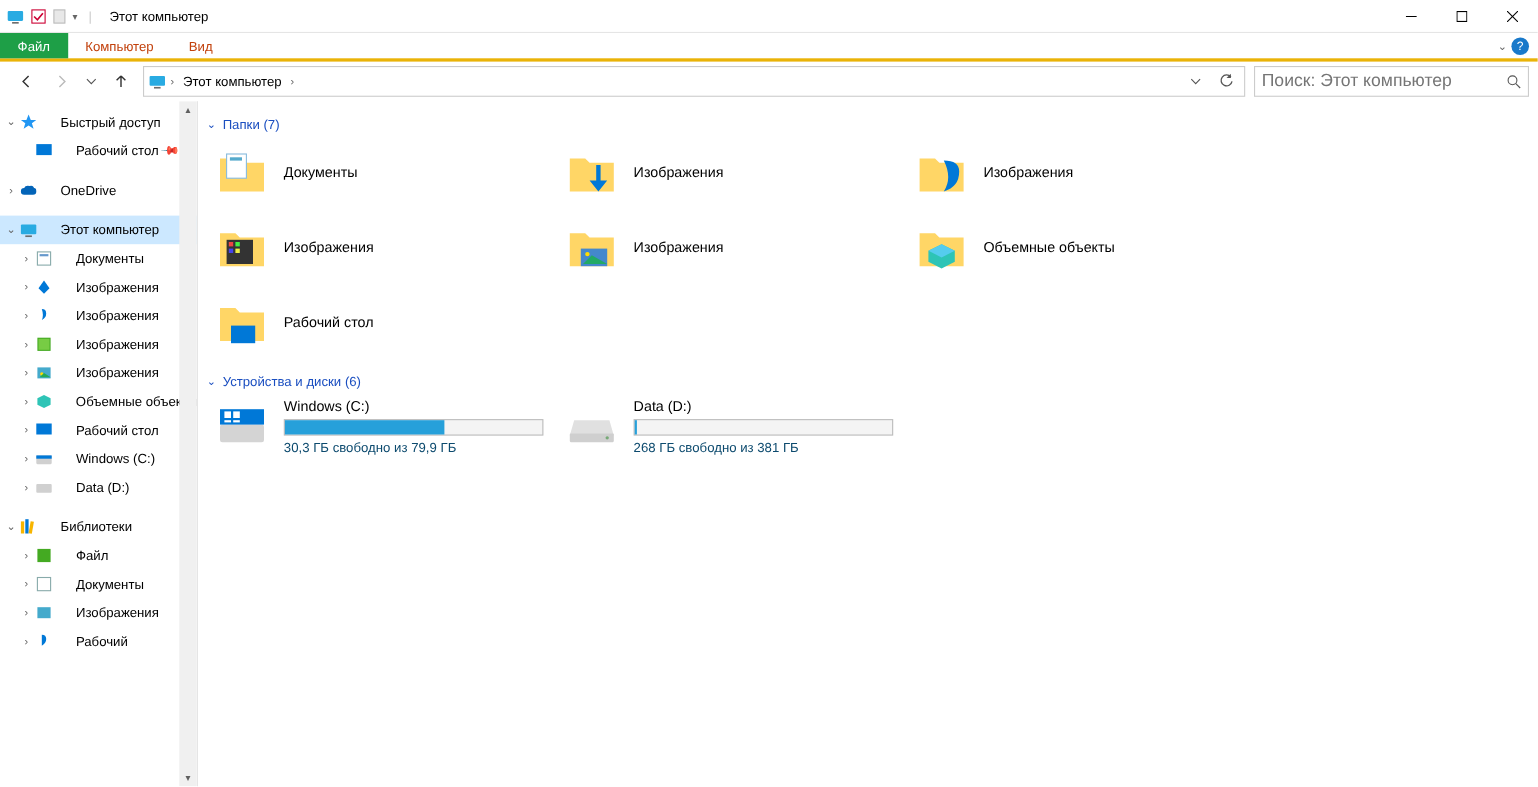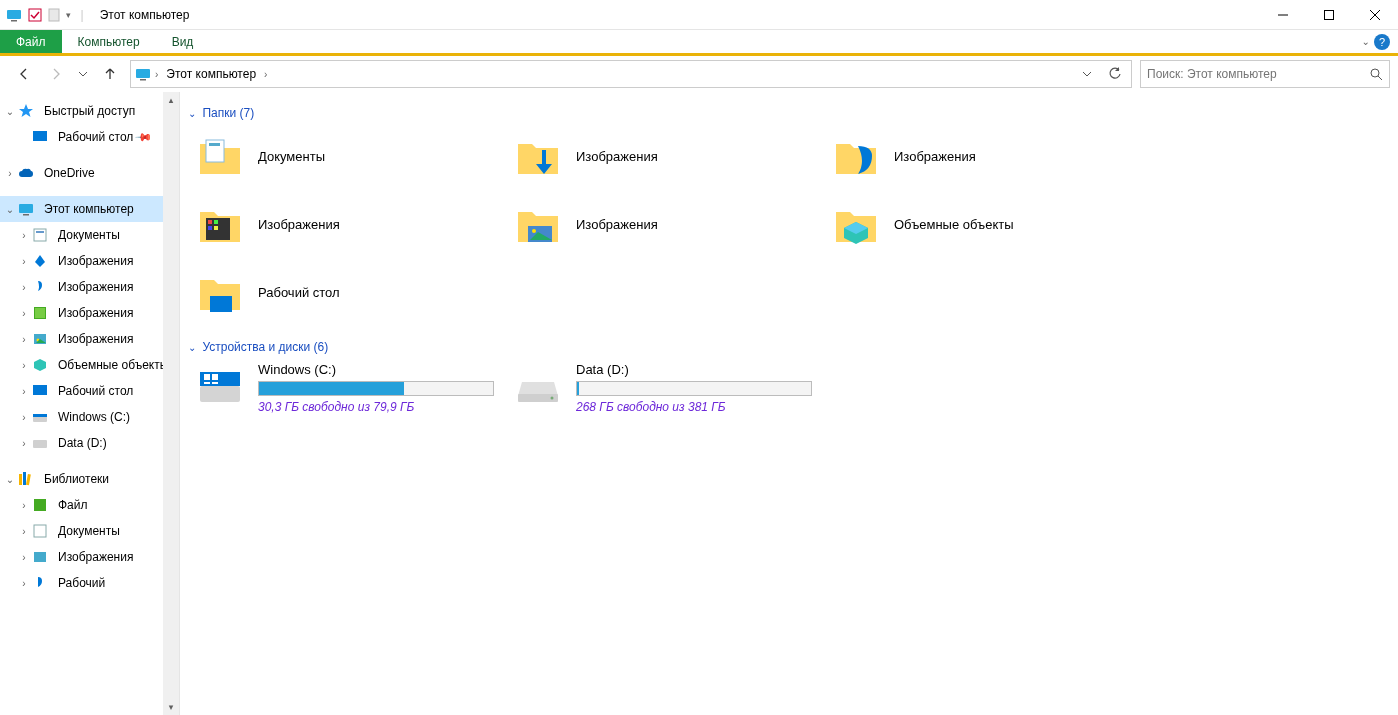--- a/index.html
+++ b/index.html
@@ -9,71 +9,71 @@
 .titlebar { height: 30px; display: flex; align-items: center; border-bottom: 1px solid #e5e5e5; }
 .titlebar-left { display: flex; align-items: center; gap: 6px; padding-left: 6px; }
 .titlebar-icon { width: 16px; height: 16px; }
 .qat-sep { color: #ccc; margin: 0 4px; }
 .title-text { margin-left: 6px; font-size: 12px; }
 .titlebar-right { margin-left: auto; display: flex; }
 .winbtn { width: 46px; height: 30px; display: flex; align-items: center; justify-content: center; }
 
 
 .ribbon { height: 26px; display: flex; align-items: stretch; border-bottom: 3px solid #eab308; }
-.ribbon-tab { padding: 0 16px; display: flex; align-items: center; font-size: 12px; color: #14532d; }
+.ribbon-tab { padding: 0 16px; display: flex; align-items: center; font-size: 12px; color: #c2410c; }
 .ribbon-tab.file { background: #1e9f47; color: #fff; }
 .ribbon-spacer { flex: 1; }
 .ribbon-right { display: flex; align-items: center; gap: 4px; padding-right: 8px; }
 .help-circle { width: 16px; height: 16px; border-radius: 50%; background: #1979ca; color: #fff; font-size: 11px; display: flex; align-items: center; justify-content: center; }
 
 
 .navbar { height: 36px; display: flex; align-items: center; padding: 4px 8px 4px 12px; gap: 8px; }
 .nav-btn { width: 24px; height: 24px; display: flex; align-items: center; justify-content: center; color: #555; }
 .nav-btn.disabled { color: #bbb; }
 .addressbar { flex: 1; height: 28px; border: 1px solid #ccc; display: flex; align-items: center; padding: 0 4px; gap: 4px; }
 .addr-crumb { padding: 0 4px; font-size: 12px; color: #000; }
 .addr-sep { color: #666; font-size: 10px; }
 .addr-spacer { flex: 1; }
 .addr-btn { width: 24px; height: 24px; display: flex; align-items: center; justify-content: center; color: #555; }
 .searchbox { width: 250px; height: 28px; border: 1px solid #ccc; display: flex; align-items: center; padding: 0 6px; }
-.searchbox input { border: none; outline: none; flex: 1; color: #0369a1; font-size: 12px; }
+.searchbox input { border: none; outline: none; flex: 1; color: #0369a1; font-size: 16px; }
 .search-icon { color: #555; }
 
 
 .main { display: flex; height: calc(715px - 30px - 26px - 36px); }
 
 
 .sidebar { width: 180px; border-right: 1px solid #e5e5e5; overflow-y: auto; padding-top: 6px; position: relative; }
 .tree-item { display: flex; align-items: center; height: 26px; padding-left: 4px; gap: 2px; font-size: 12px; white-space: nowrap; overflow: hidden; }
 .tree-item.lvl1 { padding-left: 18px; }
 .tree-item.selected { background: #cce8ff; }
 .tree-chev { width: 12px; text-align: center; color: #666; font-size: 10px; }
 .tree-icon { width: 16px; height: 16px; display: inline-flex; align-items: center; justify-content: center; flex-shrink: 0; }
-.tree-label { margin-left: 8px; overflow: hidden; text-overflow: clip; }
+.tree-label { margin-left: 19px; overflow: hidden; text-overflow: clip; }
 .pin-icon { color: #888; margin-left: 2px; transform: rotate(45deg); font-size: 11px; }
 .scrollbar-stub { position: absolute; right: 0; top: 0; width: 16px; height: 100%; background: #f0f0f0; display: flex; flex-direction: column; }
 .scroll-arrow { height: 16px; display: flex; align-items: center; justify-content: center; color: #606060; font-size: 9px; }
 .scroll-track { flex: 1; }
 
 
 .content { flex: 1; padding: 10px 0 10px 8px; overflow: auto; }
 .group-header { display: flex; align-items: center; gap: 6px; color: #1a4ec0; font-size: 12px; margin: 4px 0 8px 0; cursor: default; }
 .group-header .chev { font-size: 10px; }
 .folder-grid { display: grid; grid-template-columns: repeat(3, 310px); gap: 12px 8px; margin-bottom: 20px; }
 .folder-item { display: flex; align-items: center; gap: 14px; height: 56px; padding-left: 8px; }
 .big-icon { width: 48px; height: 48px; display: flex; align-items: center; justify-content: center; flex-shrink: 0; }
 .folder-label { font-size: 13px; }
 
 .drive-grid { display: grid; grid-template-columns: repeat(3, 310px); gap: 12px 8px; }
 .drive-item { display: flex; align-items: flex-start; gap: 14px; padding-left: 8px; }
 .drive-info { display: flex; flex-direction: column; gap: 4px; }
 .drive-name { font-size: 13px; }
 .drive-bar { width: 236px; height: 15px; border: 1px solid #bcbcbc; background: #f4f4f4; }
 .drive-fill { height: 100%; background: #26a0da; }
-.drive-status { font-size: 12px; color: #6d28d9; font-style: italic; }
+.drive-status { font-size: 12px; color: #0c4a6e; }
 
 
 svg { display: block; }
 </style>
 </head>
 <body>
 
 <div class="titlebar">
   <div class="titlebar-left">
     <span class="titlebar-icon">

